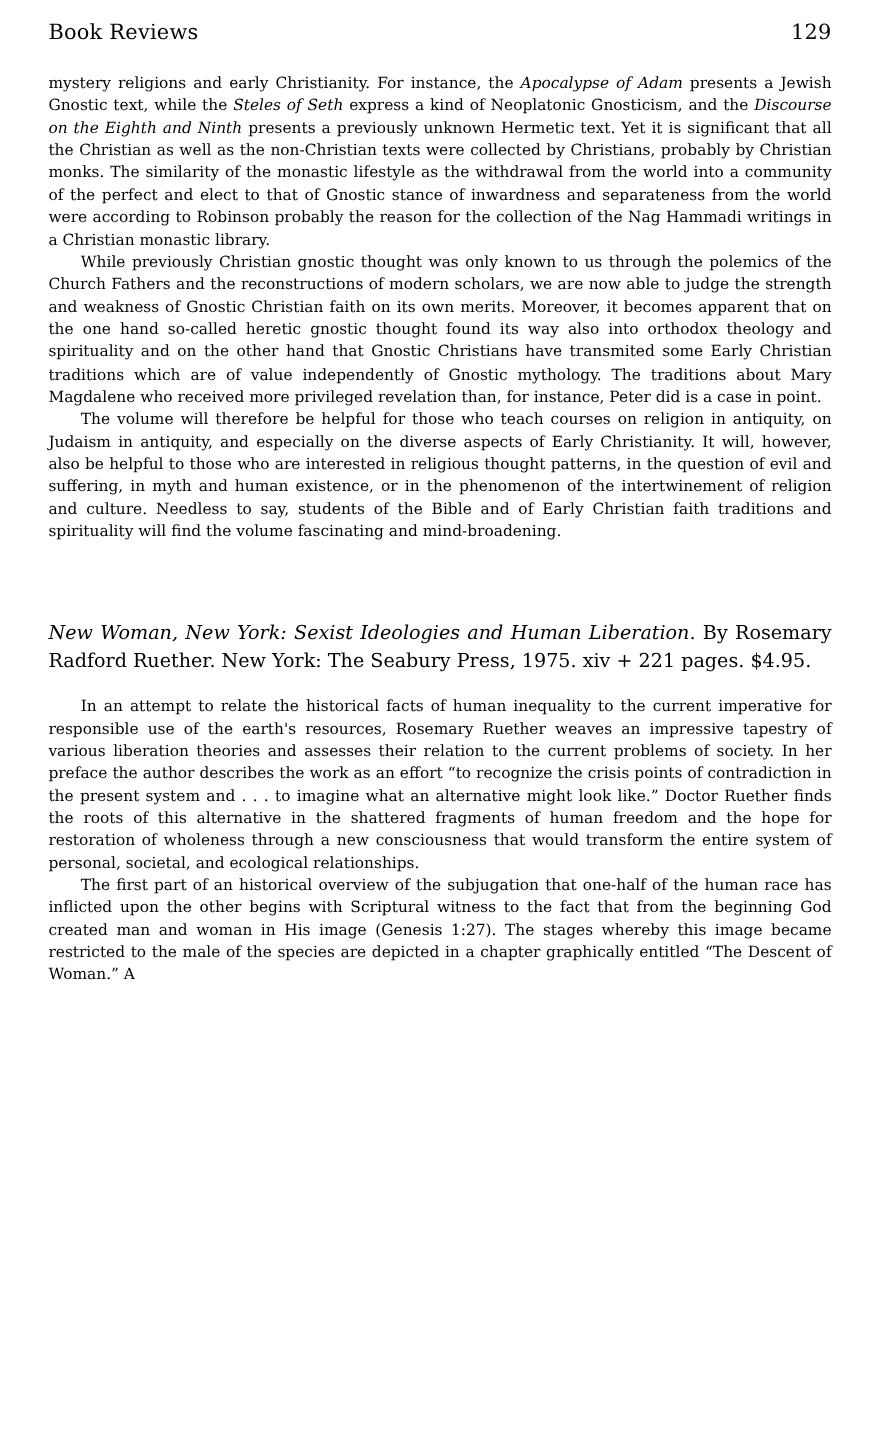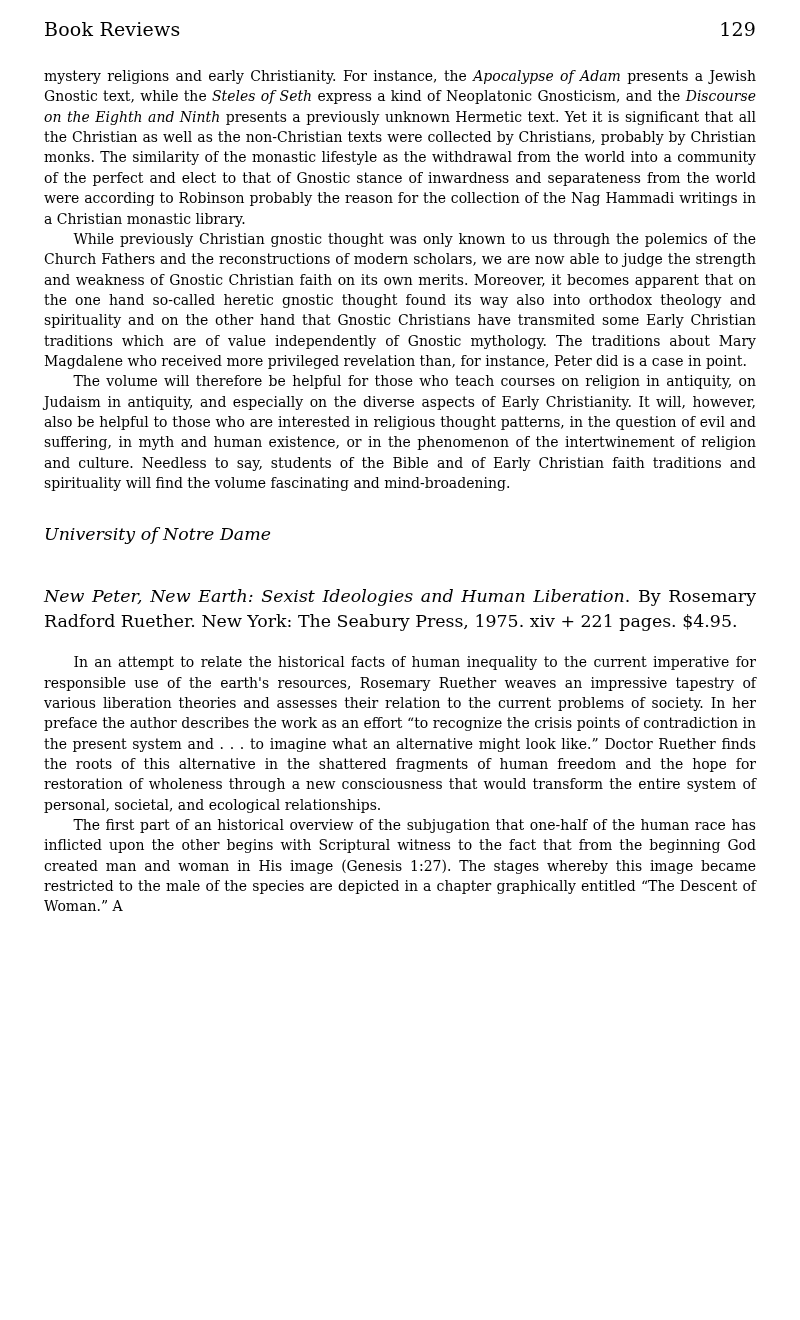--- a/index.html
+++ b/index.html
@@ -87,24 +87,23 @@
     <span class="folio">129</span>
   </div>
 
   <div class="body-text">
     <p class="no-indent">mystery religions and early Christianity. For instance, the <i>Apocalypse of Adam</i> presents a Jewish Gnostic text, while the <i>Steles of Seth</i> express a kind of Neoplatonic Gnosticism, and the <i>Discourse on the Eighth and Ninth</i> presents a previously unknown Hermetic text. Yet it is significant that all the Christian as well as the non-Christian texts were collected by Christians, probably by Christian monks. The similarity of the monastic lifestyle as the withdrawal from the world into a community of the perfect and elect to that of Gnostic stance of inwardness and separateness from the world were according to Robinson probably the reason for the collection of the Nag Hammadi writings in a Christian monastic library.</p>
     <p class="indent">While previously Christian gnostic thought was only known to us through the polemics of the Church Fathers and the reconstructions of modern scholars, we are now able to judge the strength and weakness of Gnostic Christian faith on its own merits. Moreover, it becomes apparent that on the one hand so-called heretic gnostic thought found its way also into orthodox theology and spirituality and on the other hand that Gnostic Christians have transmited some Early Christian traditions which are of value independently of Gnostic mythology. The traditions about Mary Magdalene who received more privileged revelation than, for instance, Peter did is a case in point.</p>
     <p class="indent">The volume will therefore be helpful for those who teach courses on religion in antiquity, on Judaism in antiquity, and especially on the diverse aspects of Early Christianity. It will, however, also be helpful to those who are interested in religious thought patterns, in the question of evil and suffering, in myth and human existence, or in the phenomenon of the intertwinement of religion and culture. Needless to say, students of the Bible and of Early Christian faith traditions and spirituality will find the volume fascinating and mind-broadening.</p>
   </div>
 
   <div class="byline">
-    <span class="affil">University of Notre Dame</span>
   </div>
 
-  <div class="headnote"><i>New Peter, New Earth: Sexist Ideologies and Human Liberation</i>. By Rosemary Radford Ruether. New York: The Seabury Press, 1975. xiv + 221 pages. $4.95.</div>
+  <div class="headnote"><i>New Woman, New York: Sexist Ideologies and Human Liberation</i>. By Rosemary Radford Ruether. New York: The Seabury Press, 1975. xiv + 221 pages. $4.95.</div>
 
   <div class="section-gap"></div>
 
   <div class="body-text">
     <p class="indent">In an attempt to relate the historical facts of human inequality to the current imperative for responsible use of the earth's resources, Rosemary Ruether weaves an impressive tapestry of various liberation theories and assesses their relation to the current problems of society. In her preface the author describes the work as an effort “to recognize the crisis points of contradiction in the present system and . . . to imagine what an alternative might look like.” Doctor Ruether finds the roots of this alternative in the shattered fragments of human freedom and the hope for restoration of wholeness through a new consciousness that would transform the entire system of personal, societal, and ecological relationships.</p>
     <p class="indent">The first part of an historical overview of the subjugation that one-half of the human race has inflicted upon the other begins with Scriptural witness to the fact that from the beginning God created man and woman in His image (Genesis 1:27). The stages whereby this image became restricted to the male of the species are depicted in a chapter graphically entitled “The Descent of Woman.” A</p>
   </div>
 
 </div>
 

